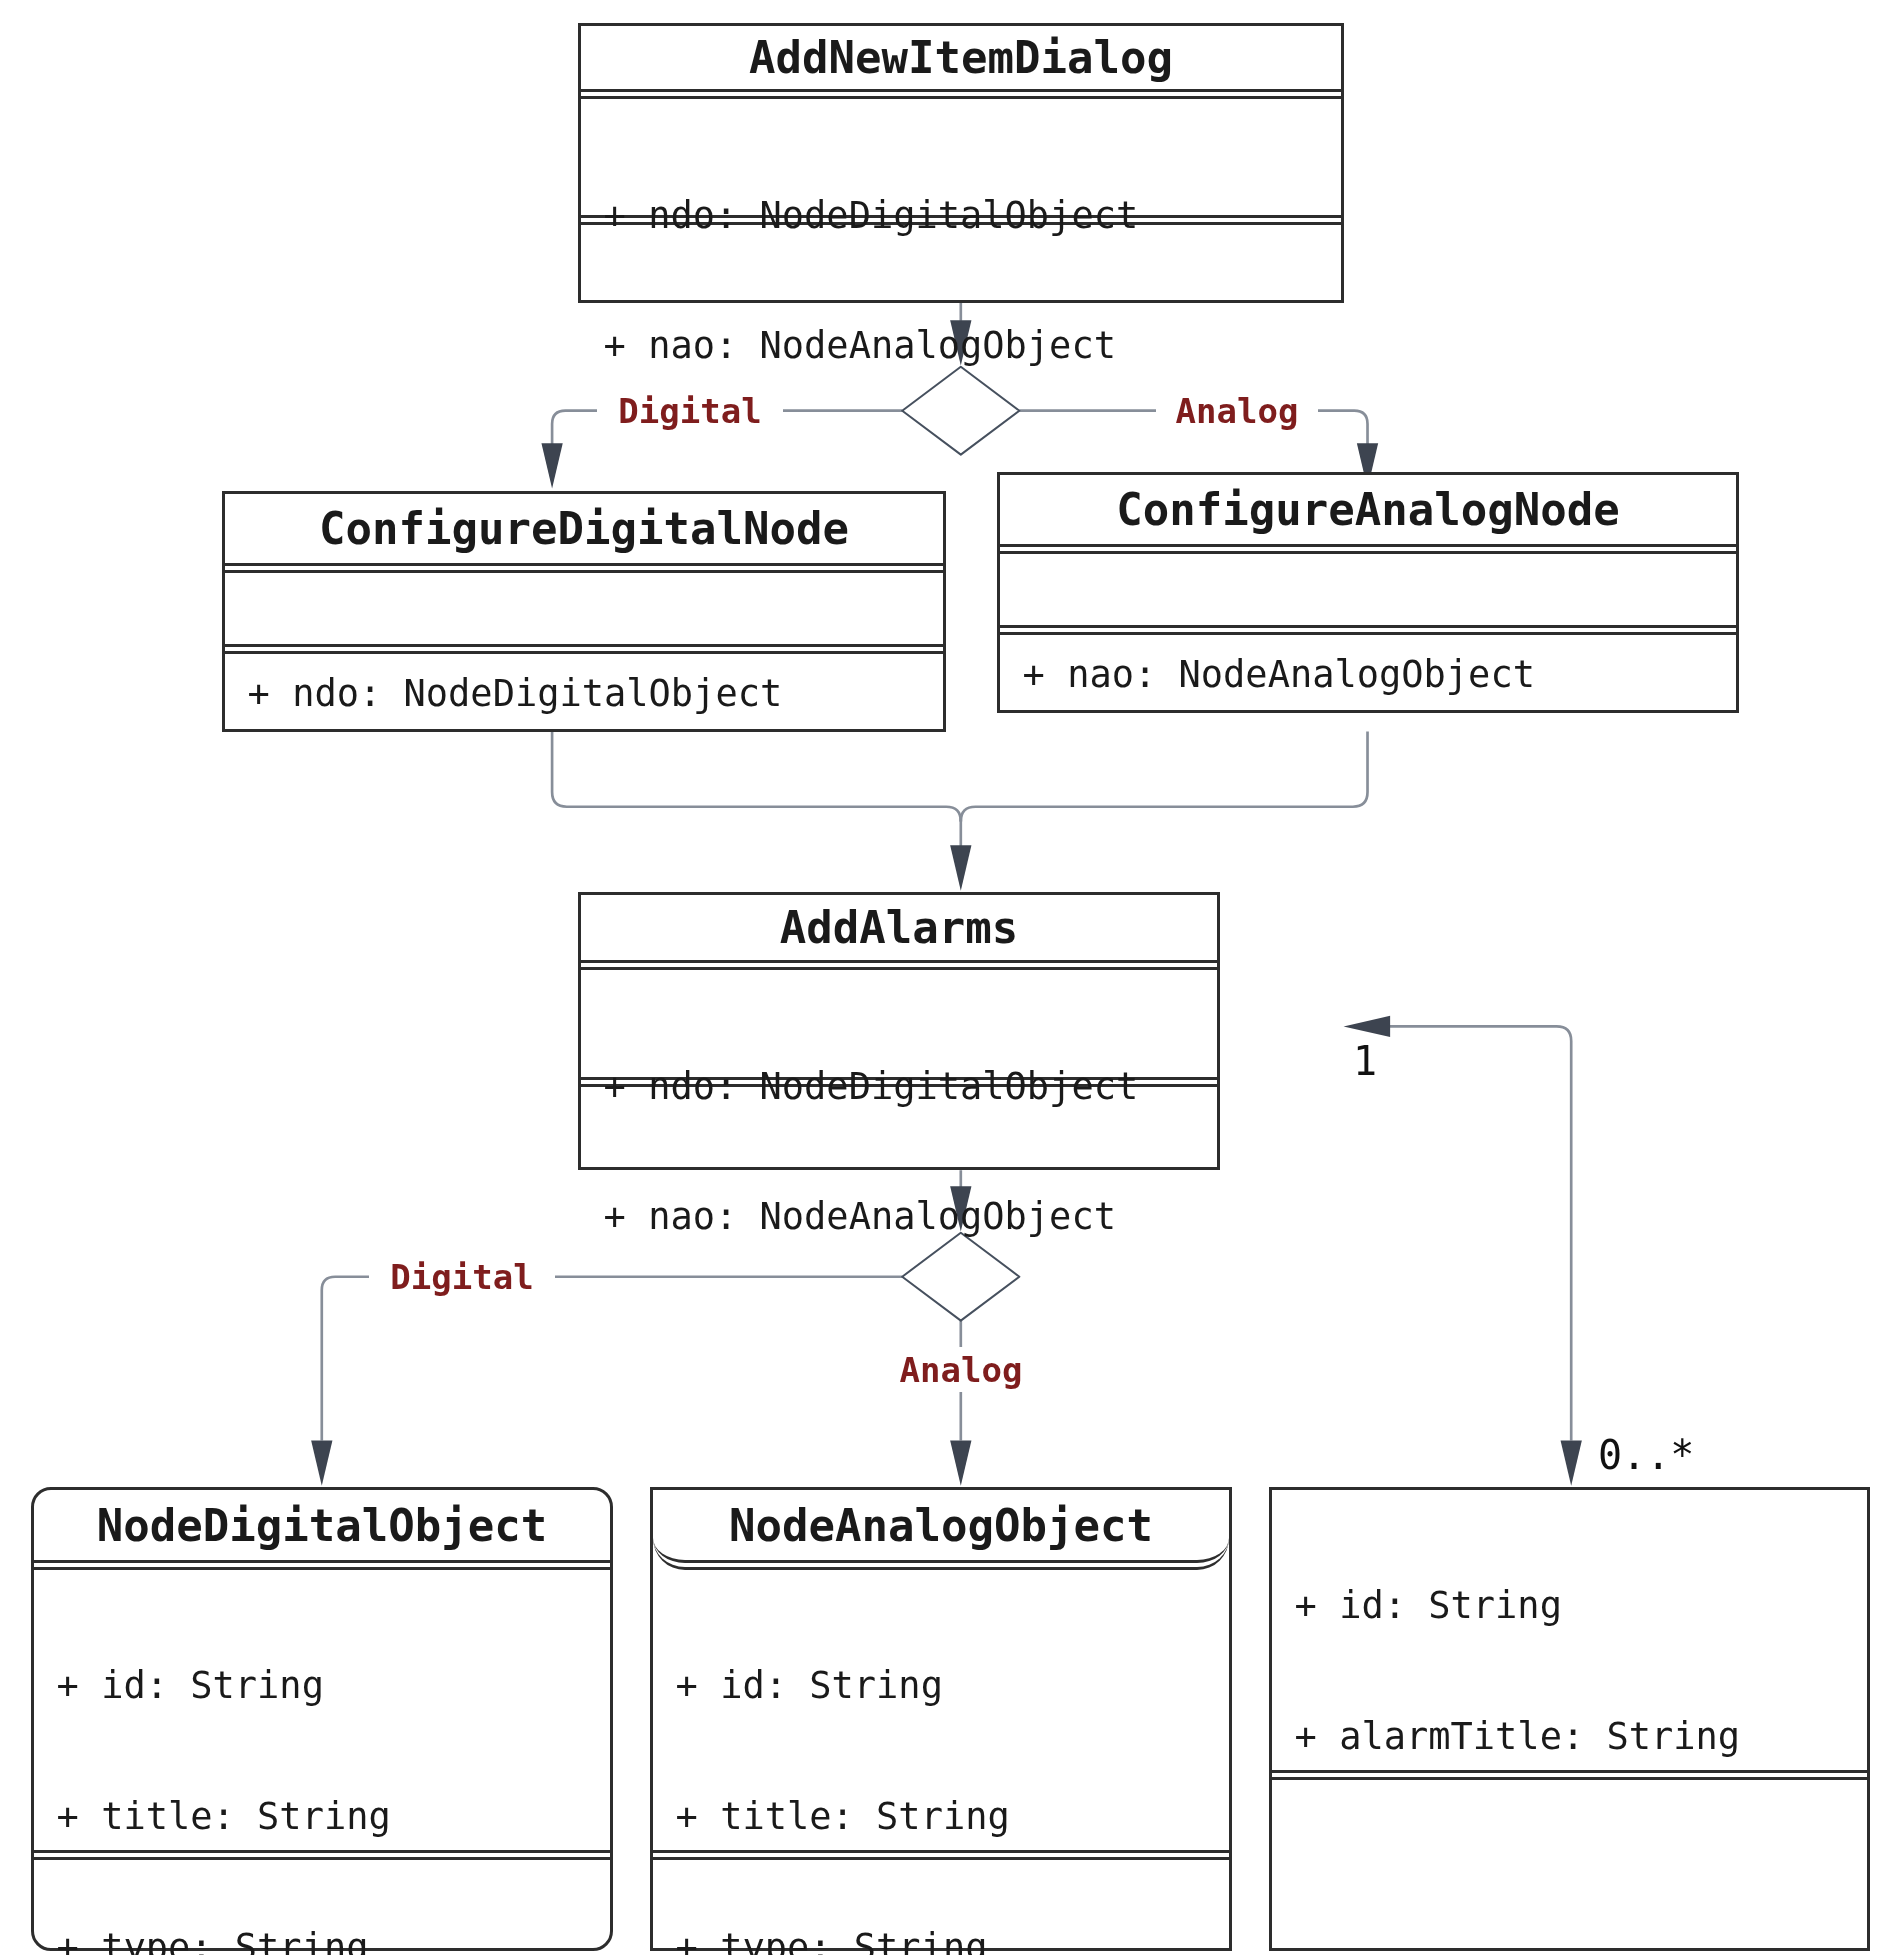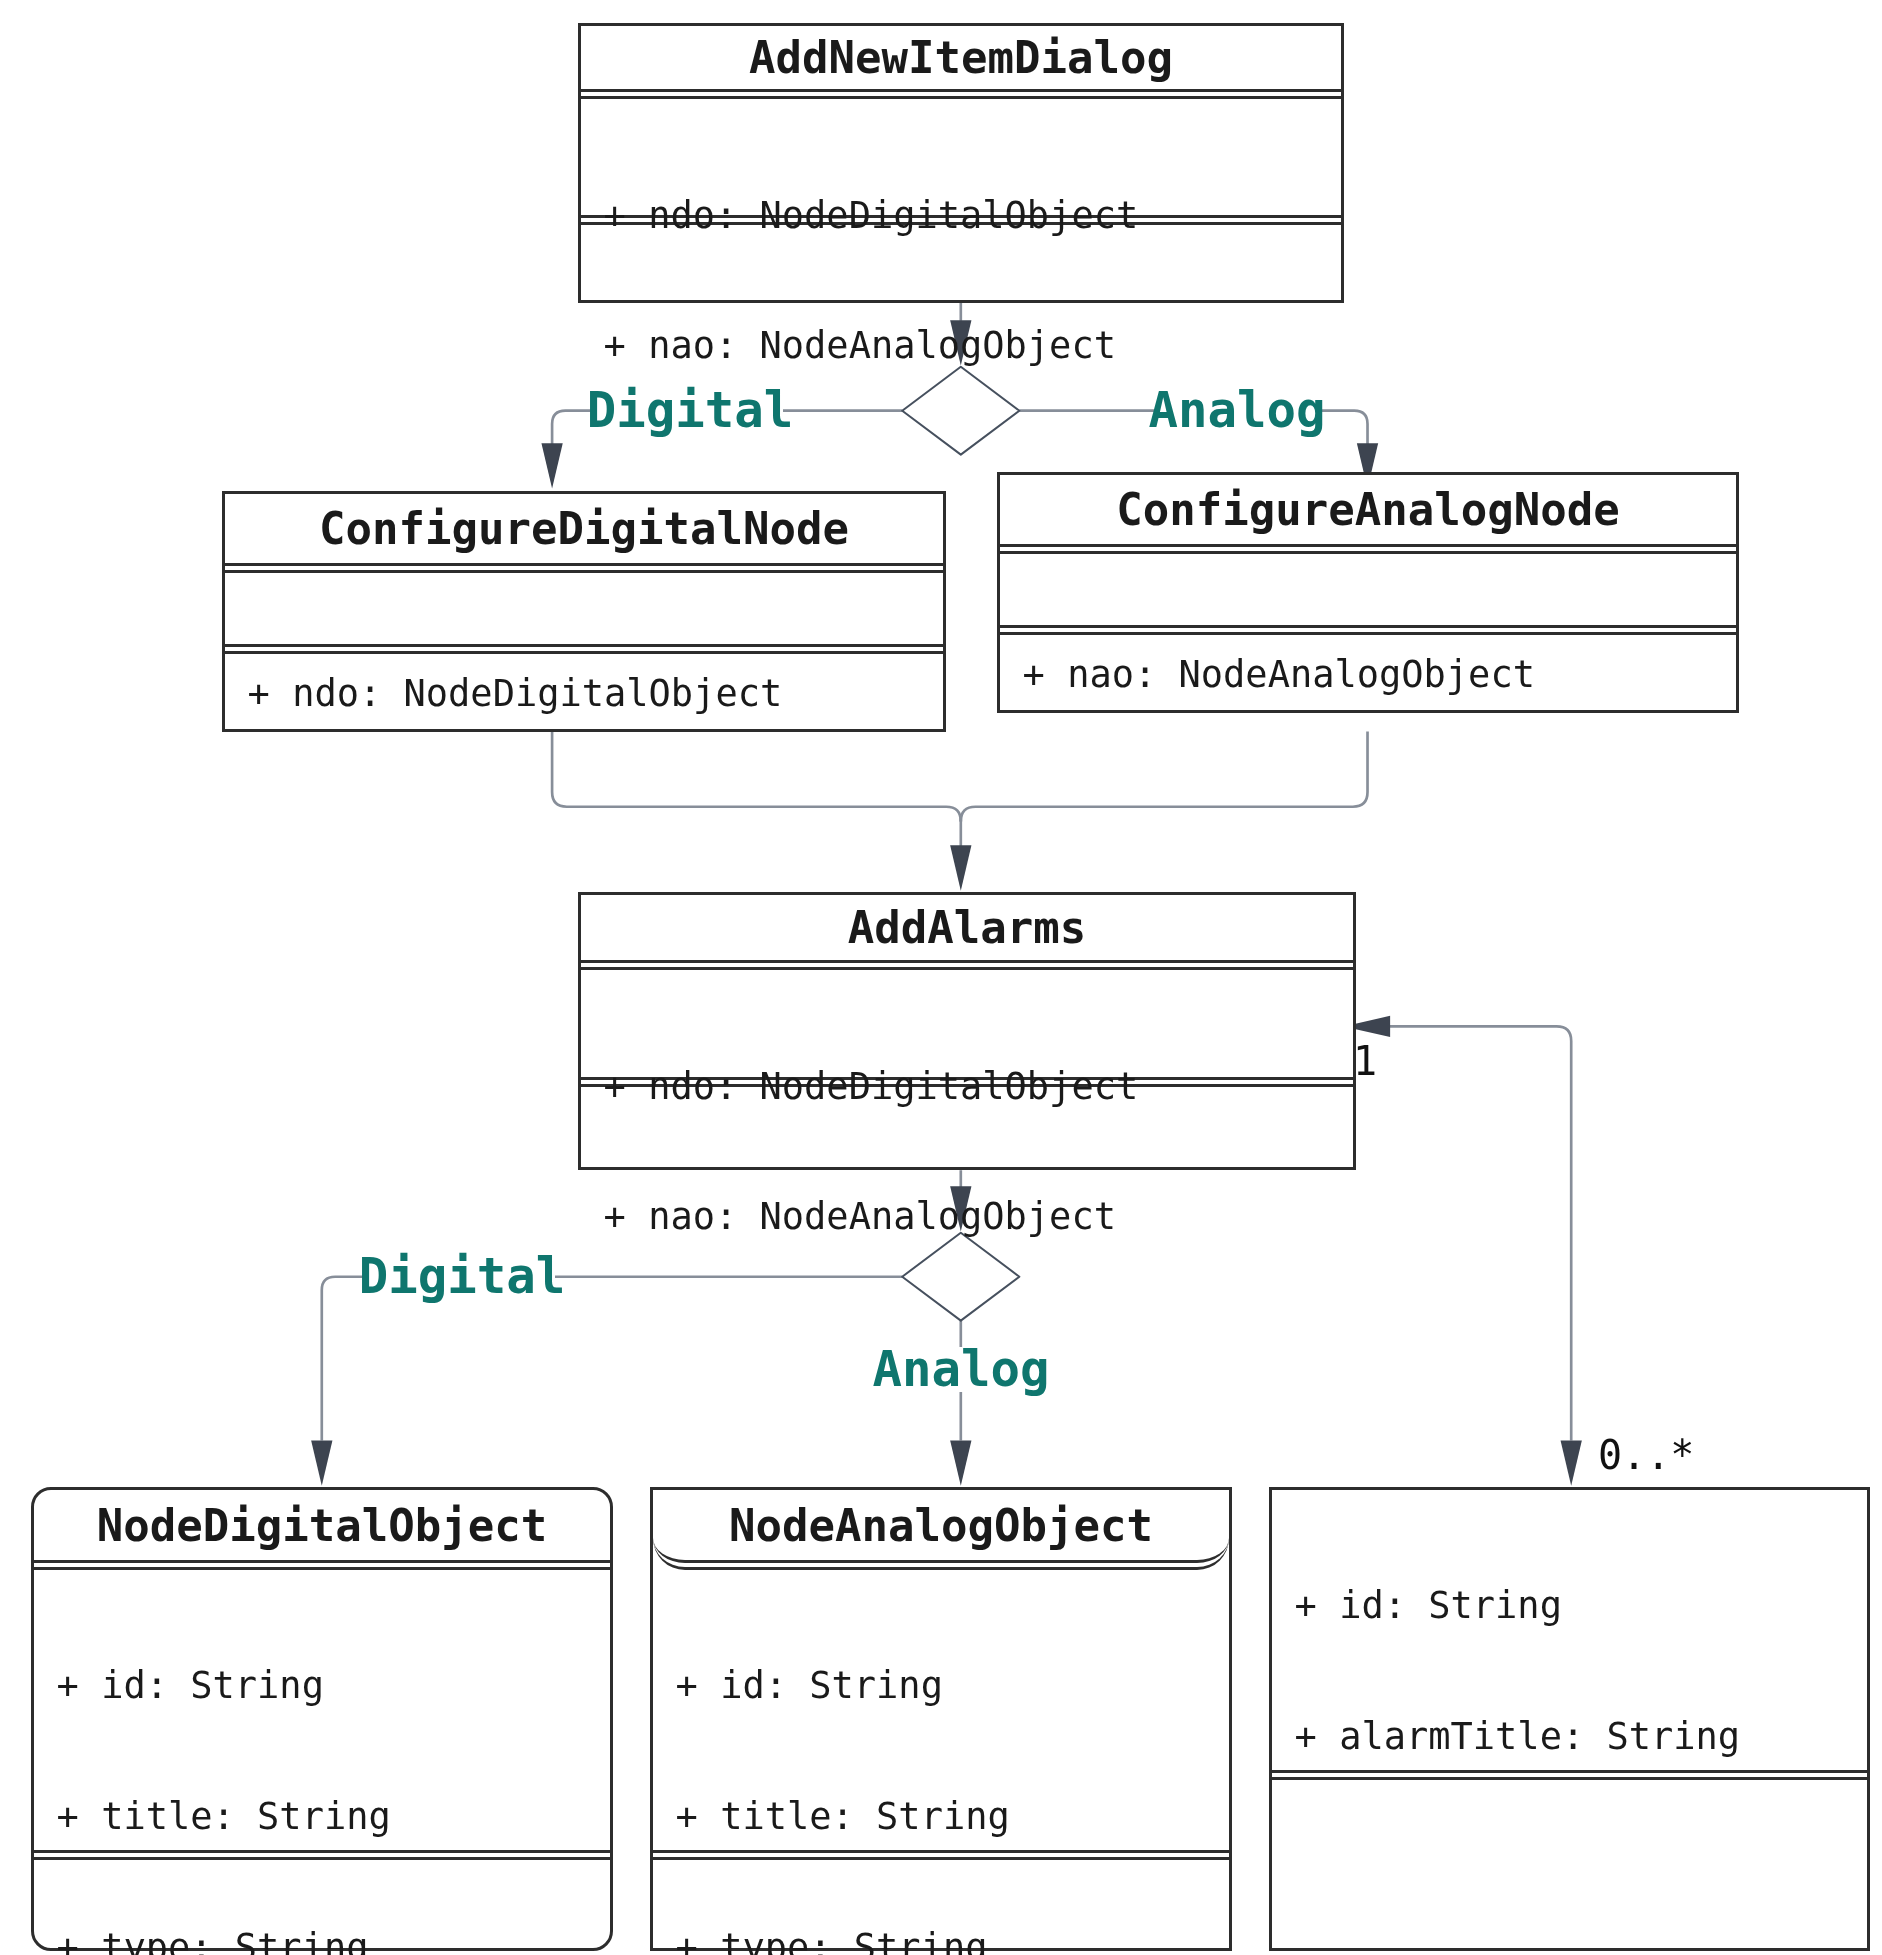--- a/index.html
+++ b/index.html
@@ -21,21 +21,21 @@
   .uml-attrs{
     flex:0 0 auto;box-sizing:border-box;border-bottom:10.7px double #2d2d2d;
     font-size:37px;padding-left:22.6px;white-space:pre;
   }
   .uml-attr{display:block;}
   .lh66 .uml-attr{line-height:44px;}
   .lh68 .uml-attr{line-height:45px;}
   .uml-methods{flex:1 1 auto;}
   .edge-label{
     position:absolute;z-index:3;display:flex;align-items:center;justify-content:center;
-    height:45px;background:#ffffff;font-weight:bold;font-size:49px;color:#0f766e;
+    height:45px;background:#ffffff;font-weight:bold;font-size:34px;color:#7f1d1d;
   }
   .mult-label{
     position:absolute;z-index:3;font-size:40px;line-height:44px;color:#111111;
   }
 </style>
 </head>
 <body>
 
 <div class="canvas">
 
@@ -97,21 +97,21 @@
   </div>
 
   <div class="uml-box lh66" style="left:997px;top:472px;width:742px;height:241px;">
     <div class="uml-title" style="height:79px;">ConfigureAnalogNode</div>
     <div class="uml-attrs" style="height:81px;padding-top:13.3px;">
       <span class="uml-attr">+ nao: NodeAnalogObject</span>
     </div>
     <div class="uml-methods"></div>
   </div>
 
-  <div class="uml-box lh66" style="left:578px;top:892px;width:778px;height:278px;">
+  <div class="uml-box lh66" style="left:578px;top:892px;width:642px;height:278px;">
     <div class="uml-title" style="height:75px;">AddAlarms</div>
     <div class="uml-attrs" style="height:117px;padding-top:9.3px;">
       <span class="uml-attr">+ ndo: NodeDigitalObject</span>
       <span class="uml-attr">+ nao: NodeAnalogObject</span>
     </div>
     <div class="uml-methods"></div>
   </div>
 
   <div class="uml-box lh68" style="left:31px;top:1487px;width:582px;height:464px;border-radius:20px;">
     <div class="uml-title" style="height:80px;">NodeDigitalObject</div>

